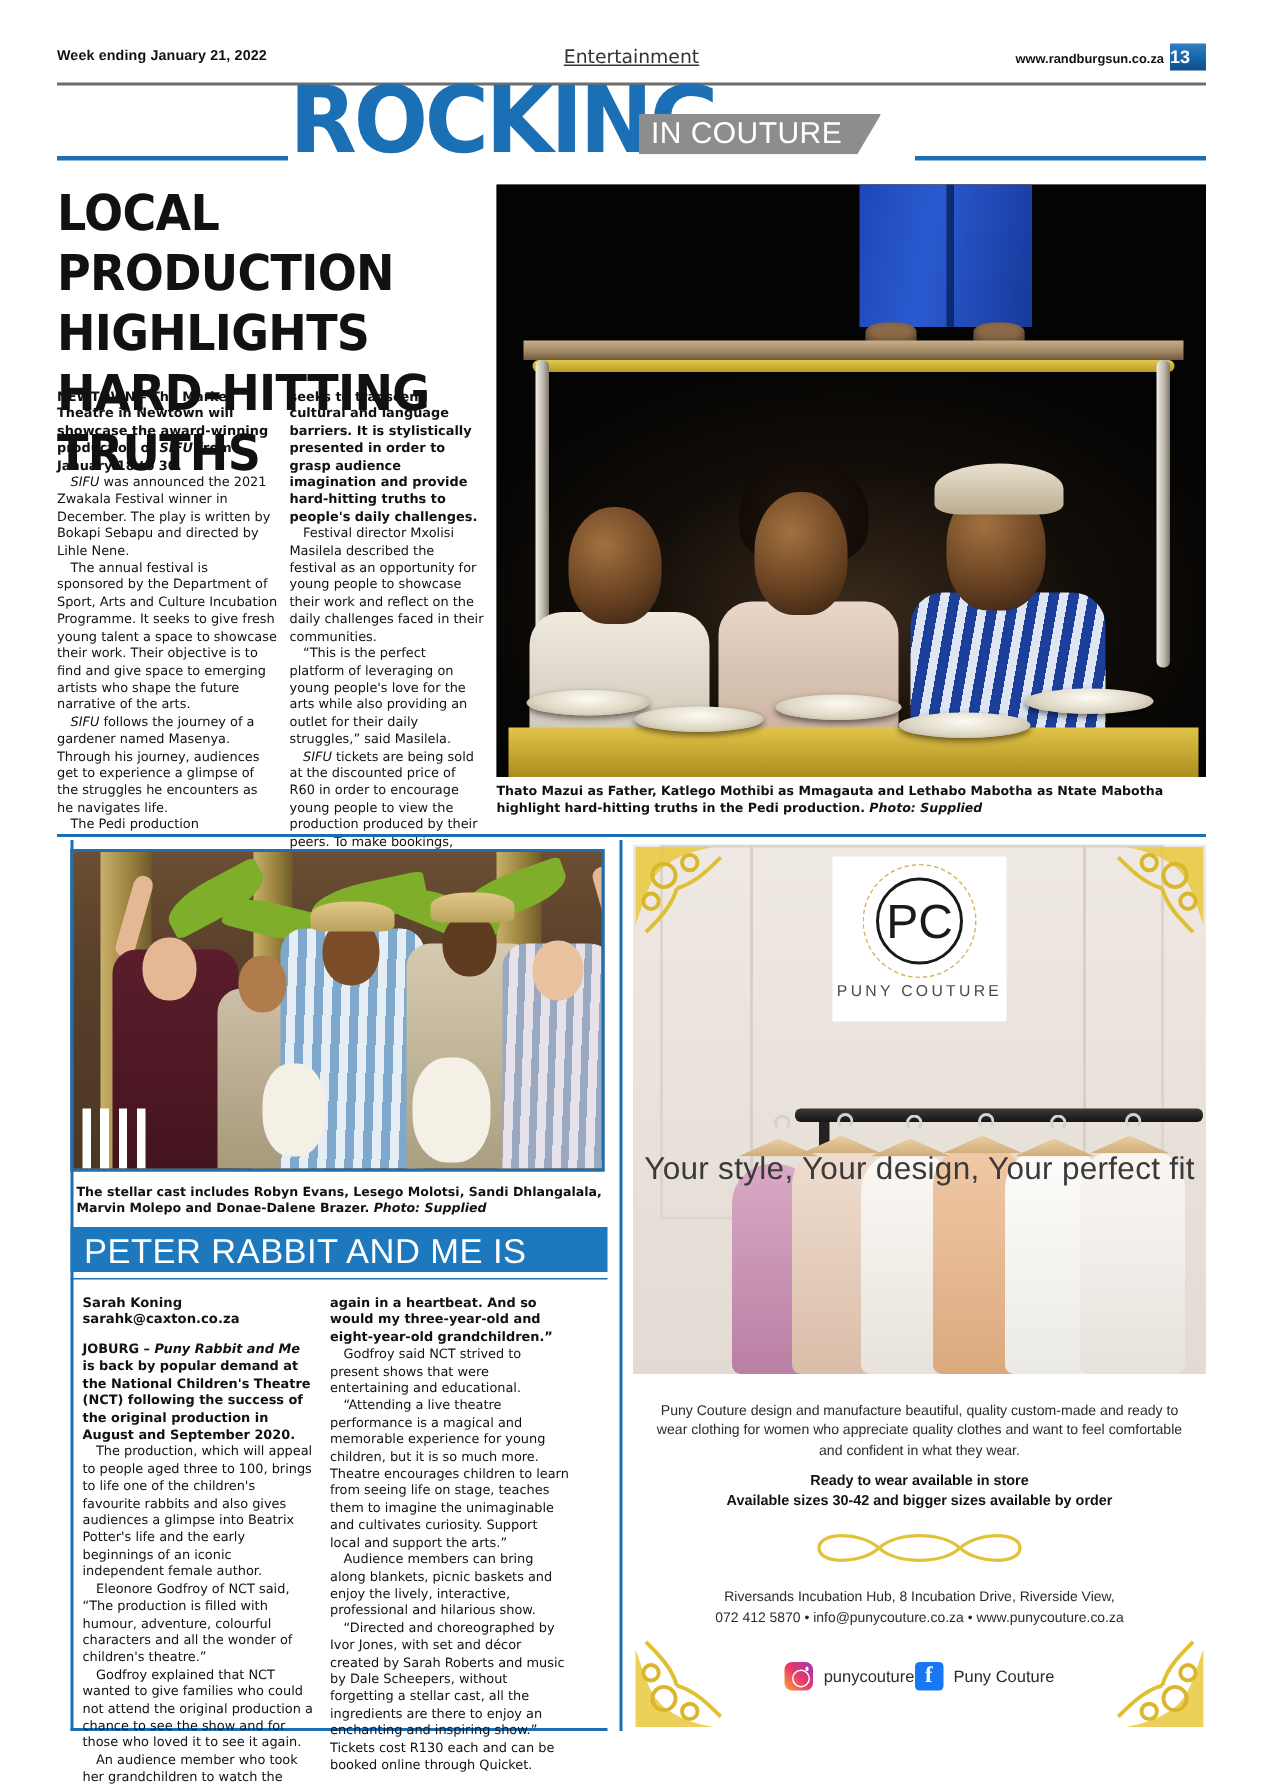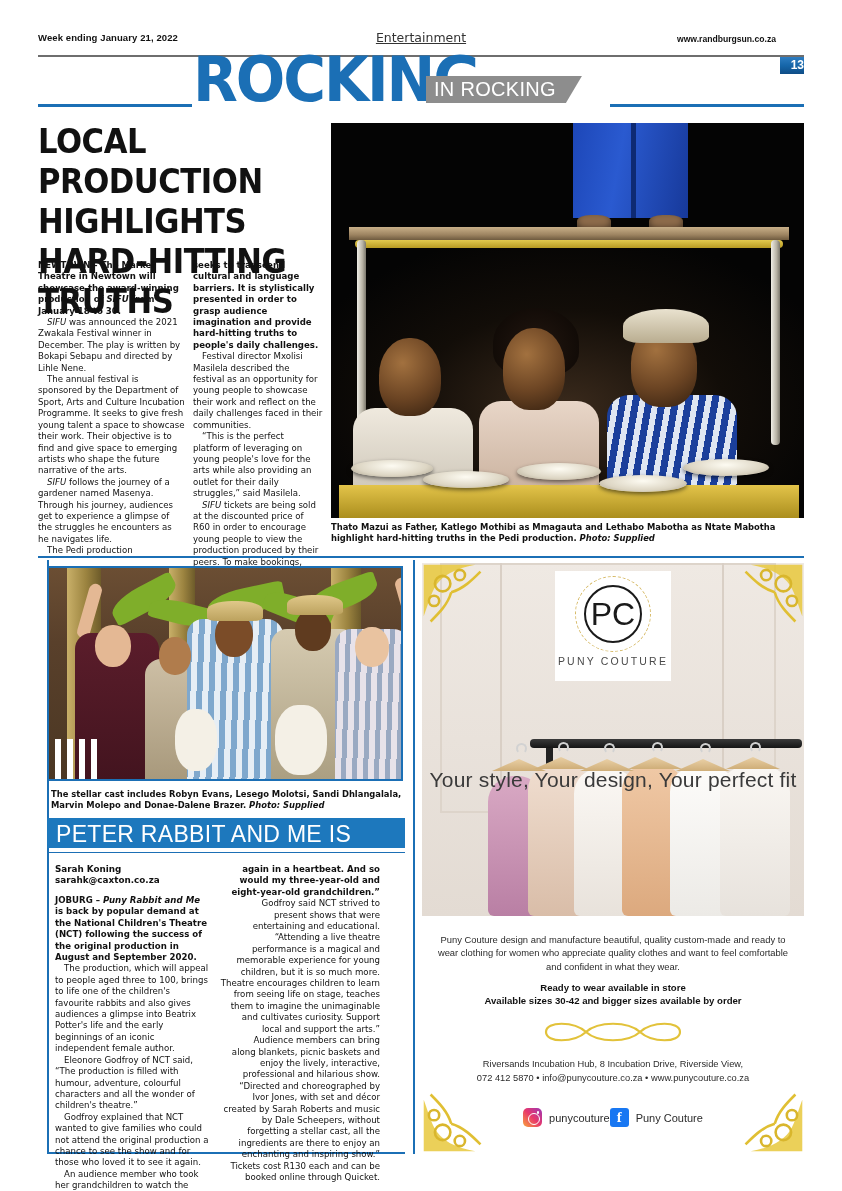--- a/index.html
+++ b/index.html
@@ -25,22 +25,21 @@
   }
   .topbar .url {
     position: absolute; right: 28px; top: 2px;
     font-size: 8.6px; font-weight: bold; color: #111;
   }
   .pagebadge {
     position: absolute; right: 0; top: -3px;
     width: 24px; height: 18px;
     background: linear-gradient(180deg,#2f7fc4 0%, #1565a8 55%, #0f4d86 100%);
     color: #fff; font-size: 12px; font-weight: bold; line-height: 18px;
-    text-align: right;
-    margin-top: 27px;
+    text-align: left;
   }
   .topline {
     position: absolute; left: 38px; top: 55px; width: 766px; height: 2px;
     background: #6e6e6e;
   }
 
   
   .masthead { position: absolute; left: 38px; top: 58px; width: 766px; height: 50px; }
   .rock-wrap { position: absolute; left: 155px; top: 0; display: flex; align-items: flex-end; }
   .rocking {
@@ -197,21 +196,21 @@
     font-family: "Liberation Sans", sans-serif;
   }
   .banner-rule { position: absolute; left: 47px; top: 852px; width: 358px; height: 1px; background:#1b6fb5;}
 
   .byline {
     position: absolute; left: 55px; top: 864px; width: 160px;
     font-size: 8.8px; line-height: 11px; font-weight: bold; color:#111;
     font-family: "DejaVu Sans", sans-serif;
   }
   #story2-col1 { left: 55px; top: 895px; width: 155px; }
-  #story2-col2 { left: 220px; top: 864px; width: 160px; text-align: right; }
+  #story2-col2 { left: 220px; top: 864px; width: 160px; }
 
   .rule-bottom { position:absolute; left:47px; top:1152px; width:358px; height:2px; background:#1b6fb5; }
   .rule-bottom2 { position:absolute; left:47px; top:560px; width:2px; height:594px; background:#1b6fb5; }
 
   
   .ad {
     position: absolute; left: 422px; top: 563px; width: 382px; height: 590px;
     background: #fff; overflow: hidden;
   }
   .ad-photo { position:absolute; left:0; top:0; width:382px; height:353px; overflow:hidden;
@@ -310,21 +309,21 @@
     <div class="section">Entertainment</div>
     <div class="url">www.randburgsun.co.za</div>
     <div class="pagebadge">13</div>
   </div>
   <div class="topline"></div>
 
   <div class="masthead">
     <div class="rock-wrap">
       <div class="rocking">ROCKING</div>
     </div>
-    <div class="randburg-tab">IN ROCKING</div>
+    <div class="randburg-tab">IN COUTURE</div>
   </div>
   <div class="mast-rule-left"></div>
   <div class="mast-rule-right"></div>
 
   <div class="headline">LOCAL PRODUCTION HIGHLIGHTS HARD-HITTING TRUTHS</div>
 
   <div class="col" id="story1-col1">
       <p class="noindent">NEWTOWN – The Market Theatre in Newtown will showcase the award-winning production of <i>SIFU</i> from January 18 to 30.</p>
       <p><i>SIFU</i> was announced the 2021 Zwakala Festival winner in December. The play is written by Bokapi Sebapu and directed by Lihle Nene.</p>
       <p>The annual festival is sponsored by the Department of Sport, Arts and Culture Incubation Programme. It seeks to give fresh young talent a space to showcase their work. Their objective is to find and give space to emerging artists who shape the future narrative of the arts.</p>

